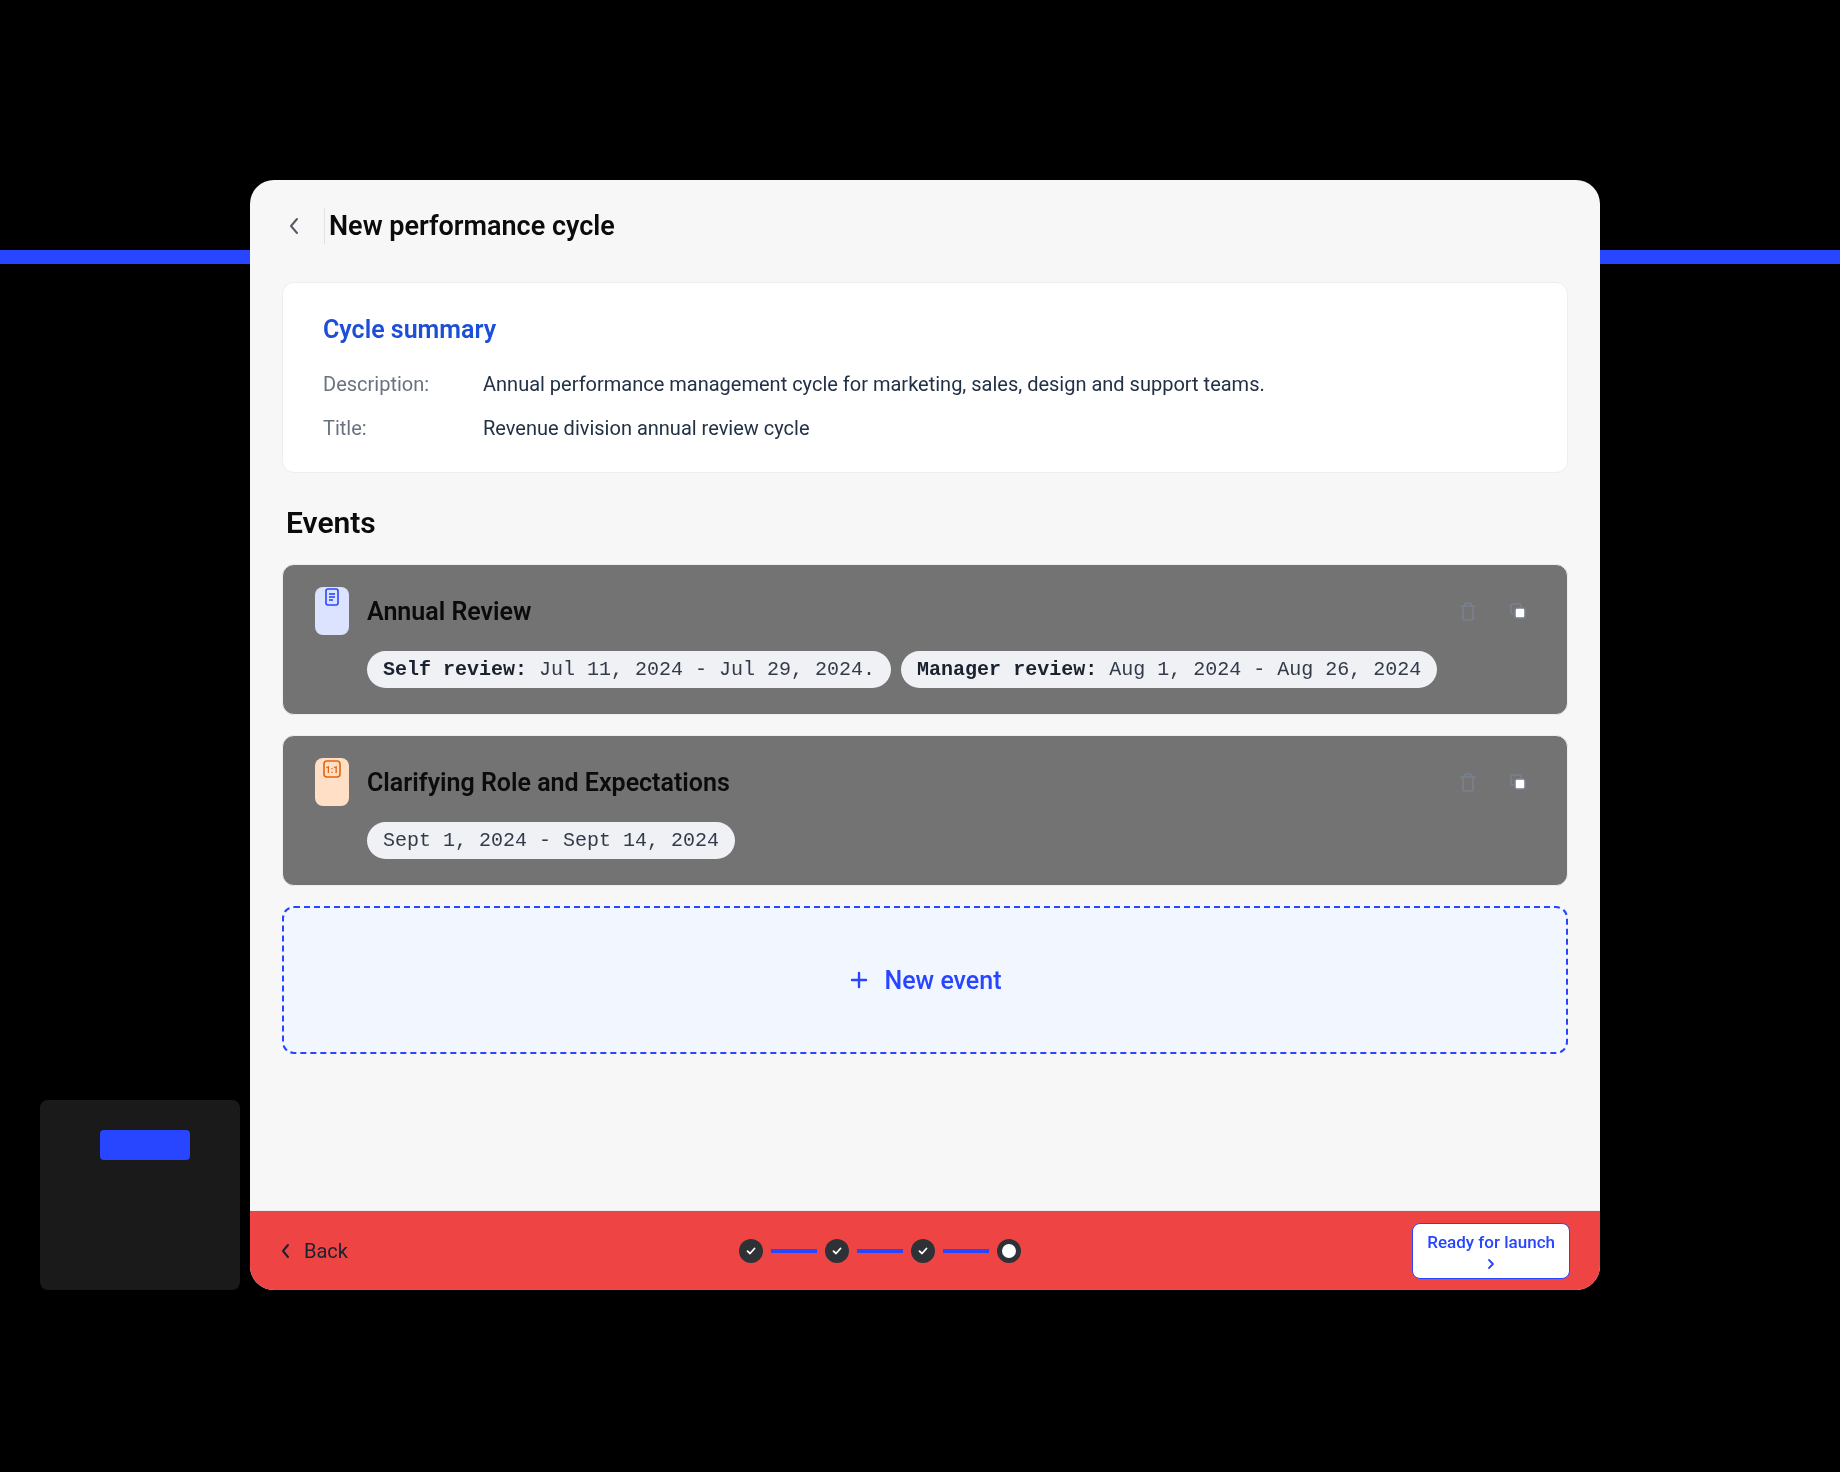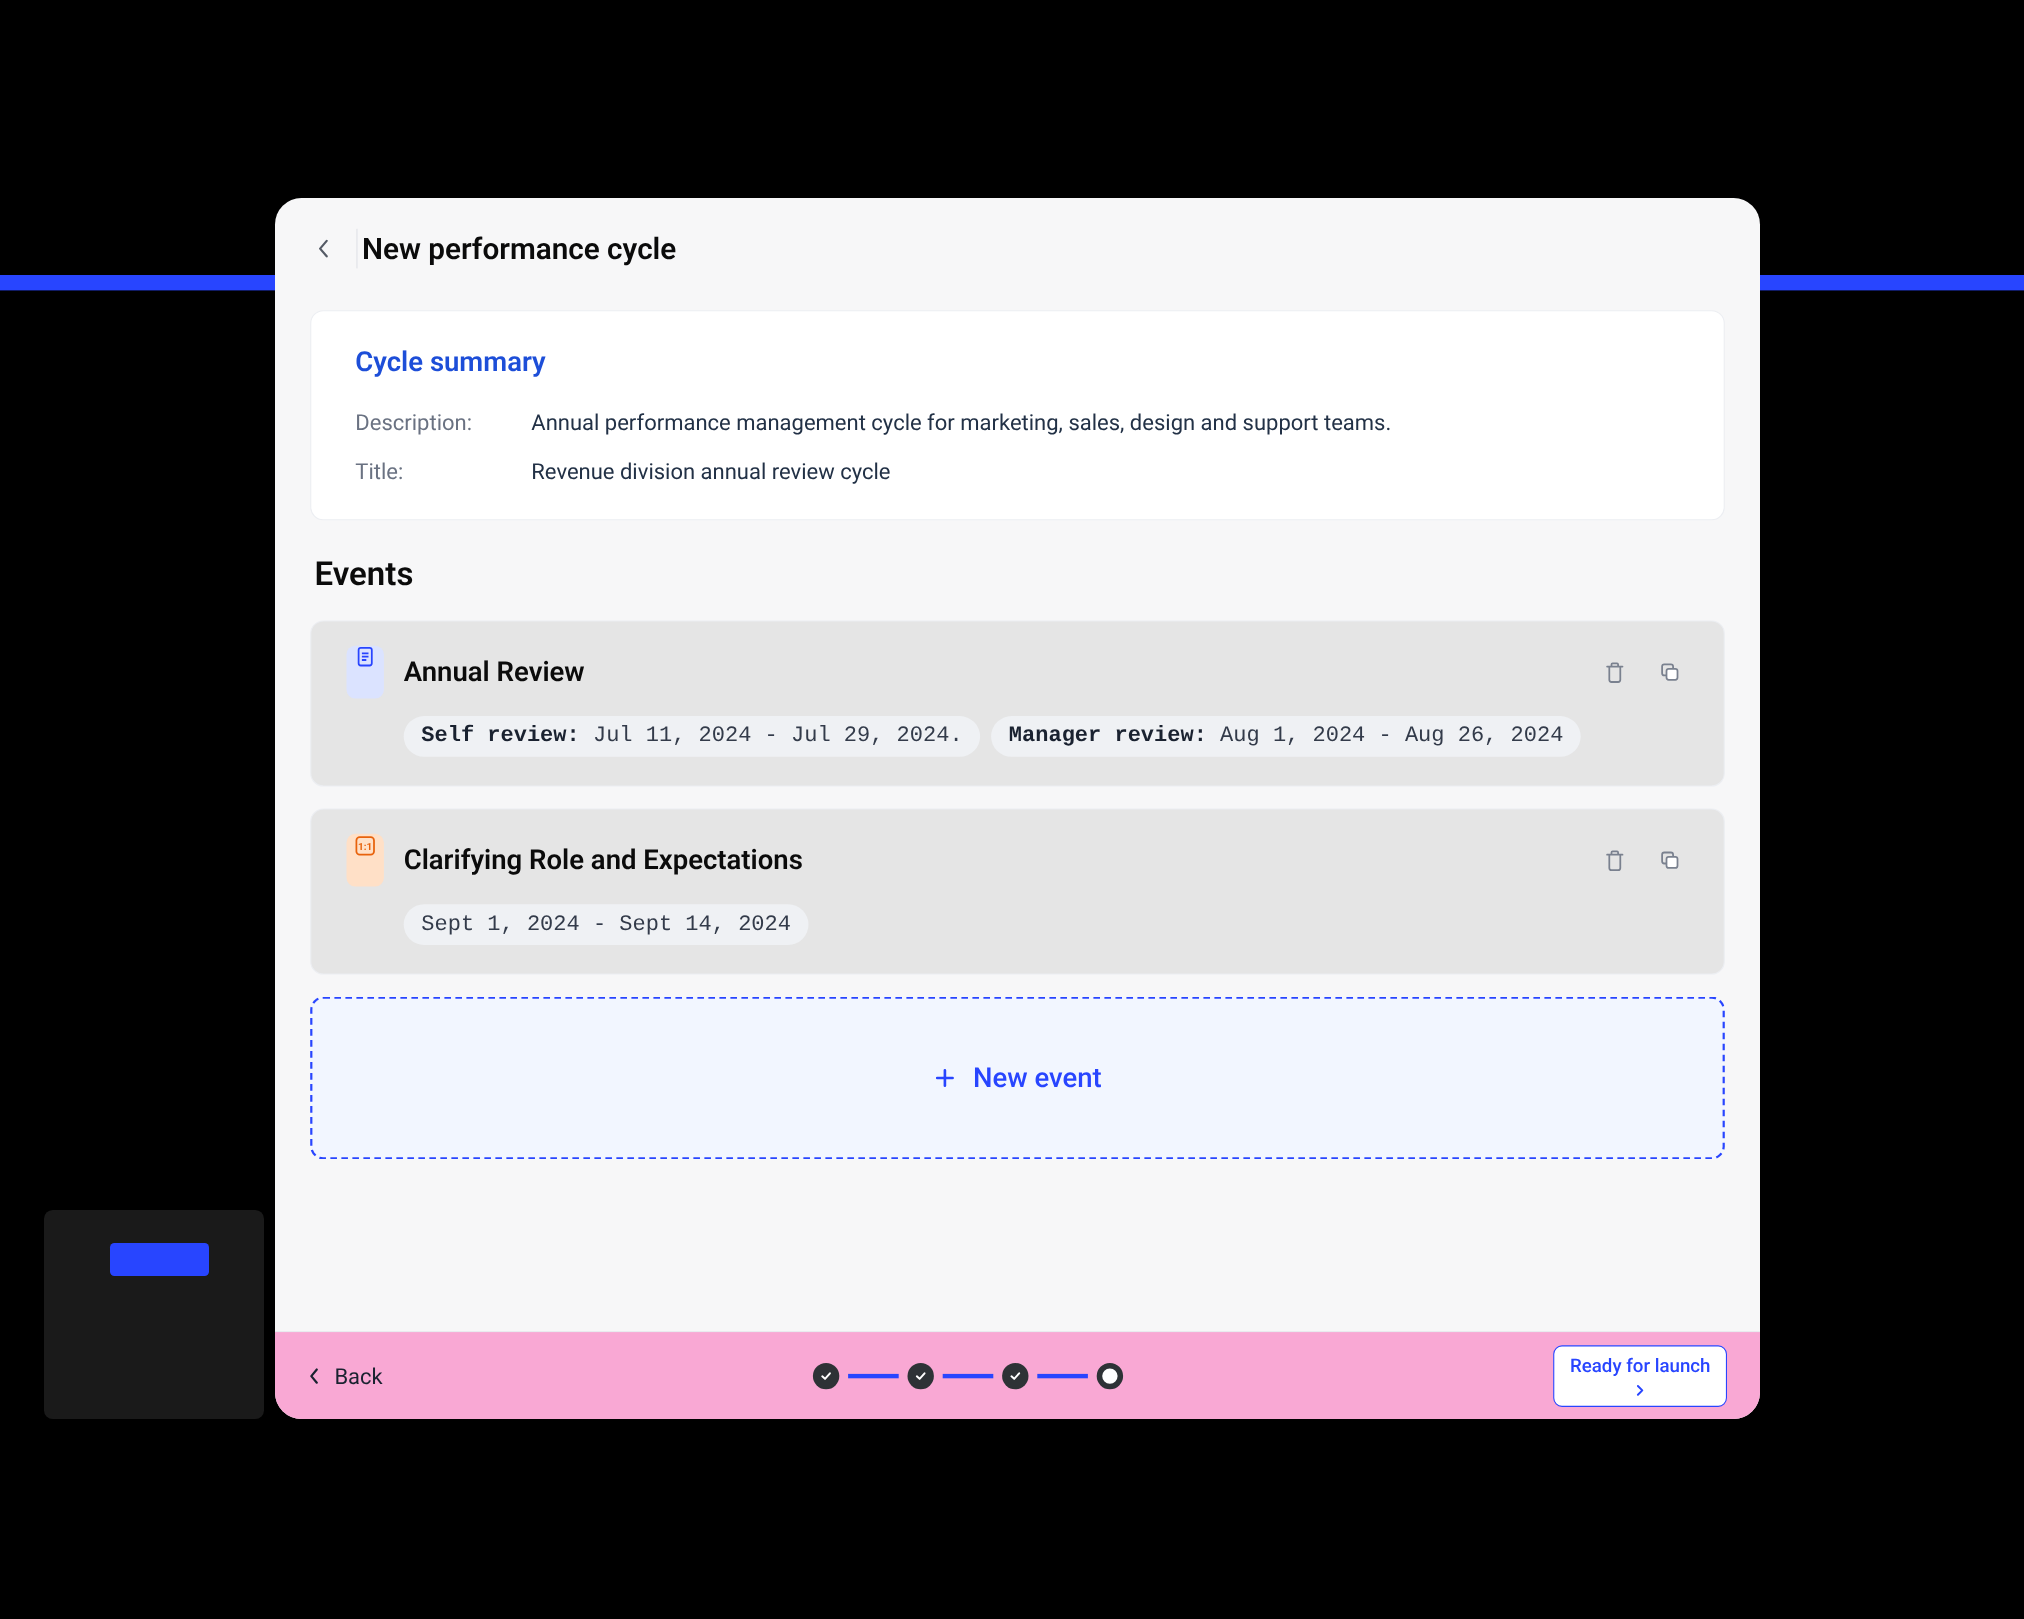--- a/index.html
+++ b/index.html
@@ -104,21 +104,21 @@
     color: #223146;
   }
   .events-heading {
     font-size: 30px;
     font-weight: 600;
     color: #0b0b0b;
     margin-bottom: 24px;
     margin-left: 4px;
   }
   .event-card {
-    background: #e5e5e5;
+    background: #737373;
     border: 1px solid #eceef2;
     border-radius: 12px;
     padding: 22px 32px 26px;
     margin-bottom: 20px;
   }
   .event-head {
     display: flex;
     align-items: center;
     gap: 18px;
   }
@@ -178,21 +178,21 @@
     align-items: center;
     justify-content: center;
     gap: 14px;
     color: #2845ff;
     font-size: 25px;
     font-weight: 500;
     cursor: pointer;
   }
   .modal-footer {
     border-top: 1px solid #e9ebef;
-    background: #f9a8d4;
+    background: #ef4444;
     height: 80px;
     display: flex;
     align-items: center;
     justify-content: space-between;
     padding: 0 30px;
   }
   .footer-back {
     display: flex;
     align-items: center;
     gap: 12px;

